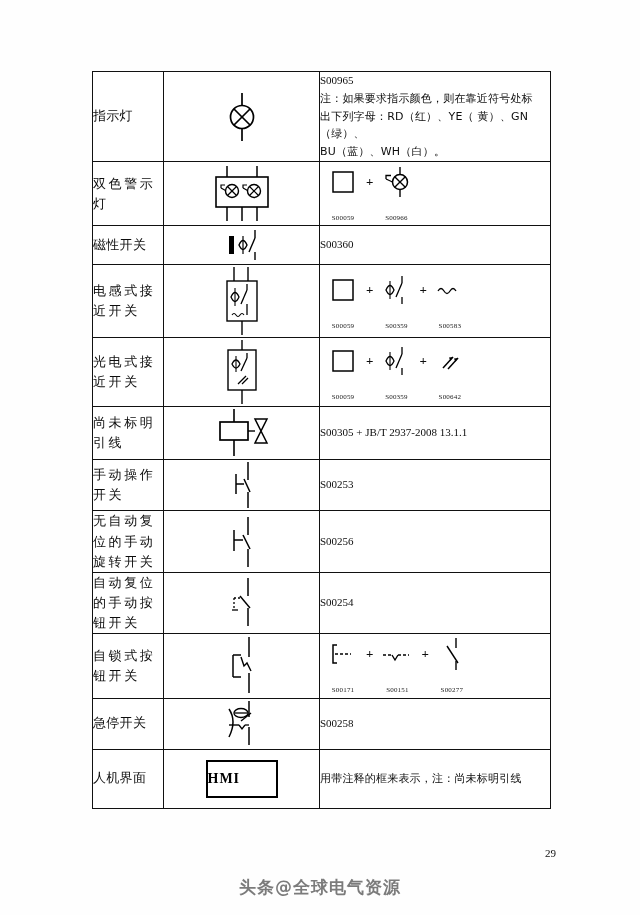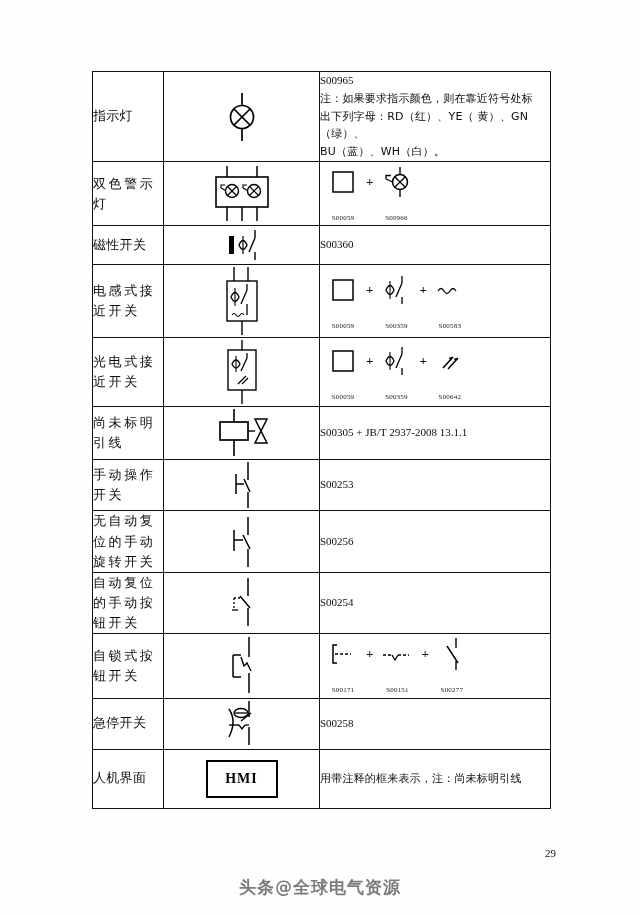--- a/index.html
+++ b/index.html
@@ -490,21 +490,21 @@
       </td>
       <td class="ref-cell">
         <div class="code">S00258</div>
       </td>
     </tr>
 
     <tr>
       <td class="label-cell">人机界面</td>
       <td class="sym-cell">
         <div class="sym-wrap" style="padding:10px 0;">
-          <div style="border:2px solid #000; width:68px; height:34px; display:flex; align-items:center; justify-content:center;
+          <div style="border:2px solid #000; width:68px; height:34px; display:flex; align-items:center; 
                       font-family:'Liberation Serif', serif; font-size:14px; font-weight:bold; letter-spacing:1px;">
             <span>HMI</span>
           </div>
         </div>
       </td>
       <td class="ref-cell">
         <div class="note-cn">用带注释的框来表示，注：尚未标明引线</div>
       </td>
     </tr>
 

